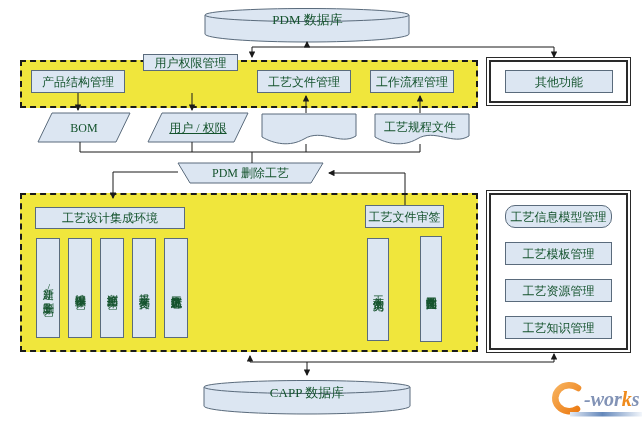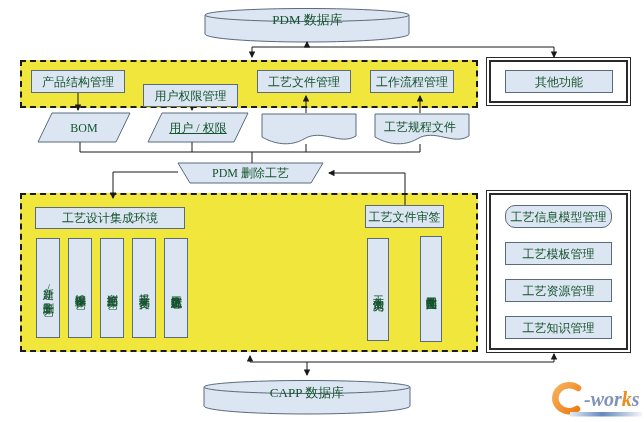--- a/index.html
+++ b/index.html
@@ -92,21 +92,21 @@
   </svg>
 
   <div class="lbl big" style="left:205px;top:7px;width:205px;height:25px;">PDM 数据库</div>
   <div class="lbl big" style="left:204px;top:382px;width:206px;height:22px;">CAPP 数据库</div>
   <div class="lbl" style="left:183px;top:164px;width:135px;height:18px;">PDM 删除工艺</div>
   <div class="lbl" style="left:44px;top:116px;width:80px;height:24px;">BOM</div>
   <div class="lbl" style="left:154px;top:116px;width:88px;height:24px;text-decoration:underline;">用户 / 权限</div>
   <div class="lbl" style="left:371px;top:116px;width:98px;height:22px;">工艺规程文件</div>
 
   <div class="abs bx" style="left:31px;top:70px;width:94px;height:23px;text-align:center;">产品结构管理</div>
-  <div class="abs bx" style="left:143px;top:84px;width:95px;height:23px;">用户权限管理</div>
+  <div class="abs bx" style="left:143px;top:54px;width:95px;height:17px;">用户权限管理</div>
   <div class="abs bx" style="left:257px;top:70px;width:94px;height:23px;">工艺文件管理</div>
   <div class="abs bx" style="left:370px;top:70px;width:84px;height:23px;">工作流程管理</div>
 
   <div class="abs bx" style="left:505px;top:70px;width:108px;height:23px;">其他功能</div>
 
   <div class="abs bx" style="left:35px;top:207px;width:150px;height:22px;">工艺设计集成环境</div>
   <div class="abs bx" style="left:365px;top:205px;width:79px;height:23px;">工艺文件审签</div>
 
   <div class="abs vbx" style="left:36px;top:238px;width:24px;height:100px;">新建/删除工艺</div>
   <div class="abs vbx" style="left:68px;top:238px;width:24px;height:100px;">编辑保存工艺</div>

